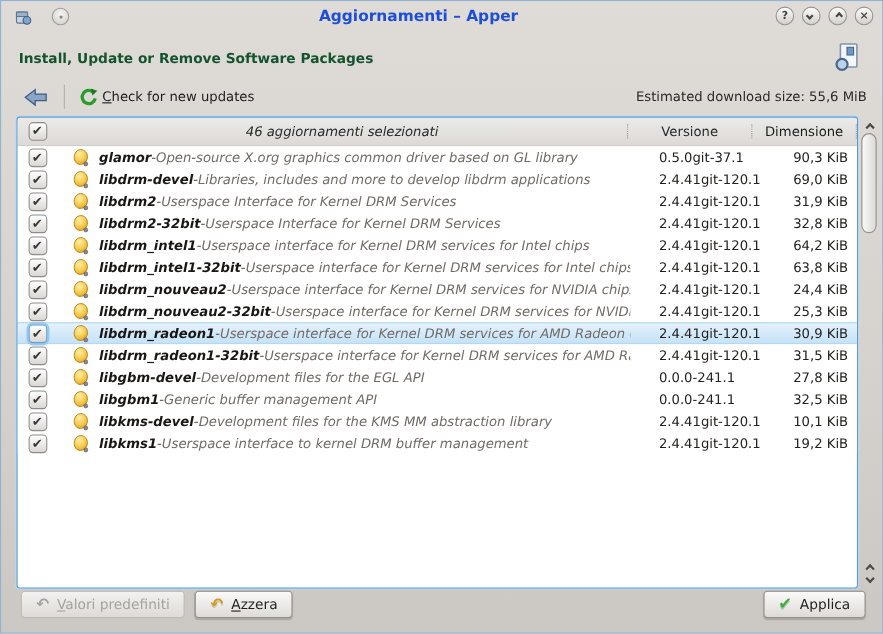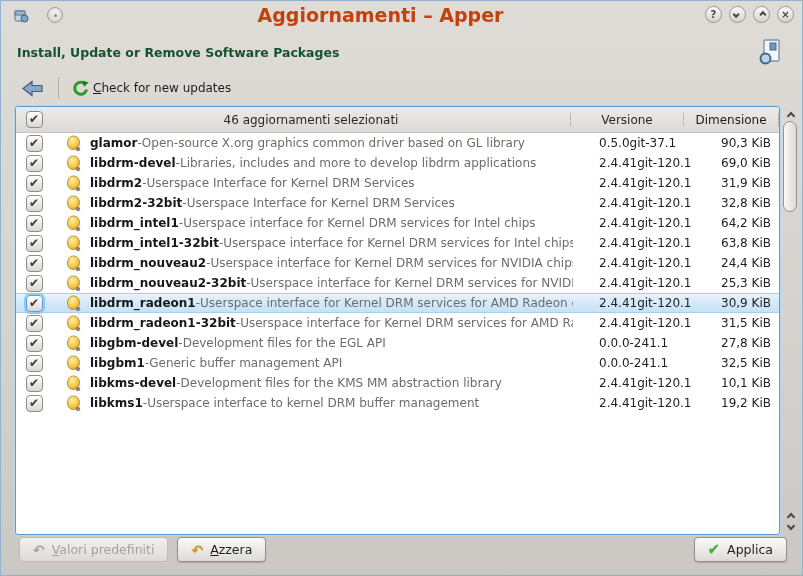--- a/index.html
+++ b/index.html
@@ -16,21 +16,21 @@
 
   
   .titlebar { height: 25px; display:flex; align-items:center; padding: 2px 8px 0 8px; }
   .app-icon { width:16px; height:16px; margin-left:4px; }
   .round-btn {
     width:16px; height:16px; border-radius:50%; margin-left:18px;
     background: radial-gradient(circle at 50% 35%, #f6f5f3, #cfccc8);
     border: 1px solid #a19e99; position:relative;
   }
   .round-btn::after { content:""; position:absolute; left:6px; top:6px; width:3px; height:3px; border-radius:50%; background:#8d8a86; }
-  .titlebar-title { flex:1; text-align:center; font-weight:bold; font-size:19px; color:#c2410c; }
+  .titlebar-title { flex:1; text-align:center; font-weight:bold; font-size:14px; color:#1d4ed8; }
   .win-btn {
     width:17px; height:17px; border-radius:50%; margin-left:7px;
     background: linear-gradient(#fcfbfa, #d4d1cd);
     border:1px solid #989590;
     display:flex; align-items:center; justify-content:center;
     font-size:10px; font-weight:bold; color:#474540;
   }
   .chev { display:inline-block; width:5px; height:5px; border:solid #474540; border-width:0 0 2px 2px; }
   .chev.up { transform: rotate(135deg) translate(-1px,-1px); }
   .chev.down { transform: rotate(-45deg) translate(-1px,-1px); }
@@ -52,21 +52,21 @@
     background:#fff; border:1px solid #5b9bd0; border-radius:3px;
     box-shadow: 0 0 0 1px #b9d9f2;
     overflow:hidden;
   }
   .thead {
     display:flex; align-items:center; height:26px;
     background: linear-gradient(#eceae8, #dcd9d6);
     border-bottom: 1px solid #c6c3bf;
   }
   .col-check { width:36px; display:flex; justify-content:center; flex:none; }
-  .col-name  { flex:1; overflow:hidden; white-space:nowrap; display:flex; align-items:center; }
+  .col-name  { flex:1; overflow:hidden; white-space:nowrap; display:flex; align-items:center;font-style:italic; }
   .col-version { width:112px; flex:none; white-space:nowrap; }
   .col-size  { width:94px; flex:none; text-align:right; padding-right:8px; white-space:nowrap; }
   .thead .col-name { justify-content:center; color:#2a2928; }
   .thead .col-version { text-align:center; color:#2a2928; }
   .thead .col-size { text-align:center; padding-right:0; }
   .hsep { width:1px; height:13px; border-left:1px dotted #98958f; flex:none; }
 
   .cb {
     width:17px; height:17px; border-radius:4px;
     border:1px solid #8f8c87;
@@ -165,20 +165,21 @@
     </svg>
   </div>
   <div class="tb-sep"></div>
   <div class="tool-btn">
     <svg width="17" height="17" viewBox="0 0 17 17">
       <path d="M13.2,4.2 A6,6 0 1 0 14.6,9.5" fill="none" stroke="#2a9c2a" stroke-width="3"></path>
       <polygon points="10.5,0.5 16.5,2.5 12,6.8" fill="#1f7a1f"></polygon>
     </svg>
     <span class="check-label"><u>C</u>heck for new updates</span>
   </div>
+  <div class="download-size">Estimated download size: 55,6 MiB</div>
 </div>
 
 <div class="table-wrap">
   <div class="thead">
     <div class="col-check">
       <div class="cb checked"></div>
     </div>
     <div class="col-name">46 aggiornamenti selezionati</div>
     <div class="hsep"></div>
     <div class="col-version">Versione</div>

